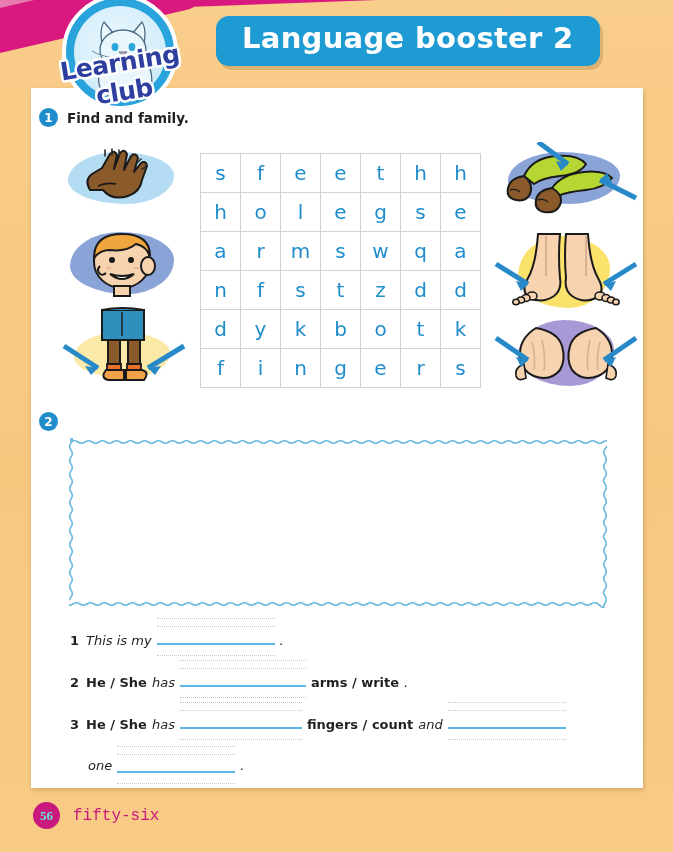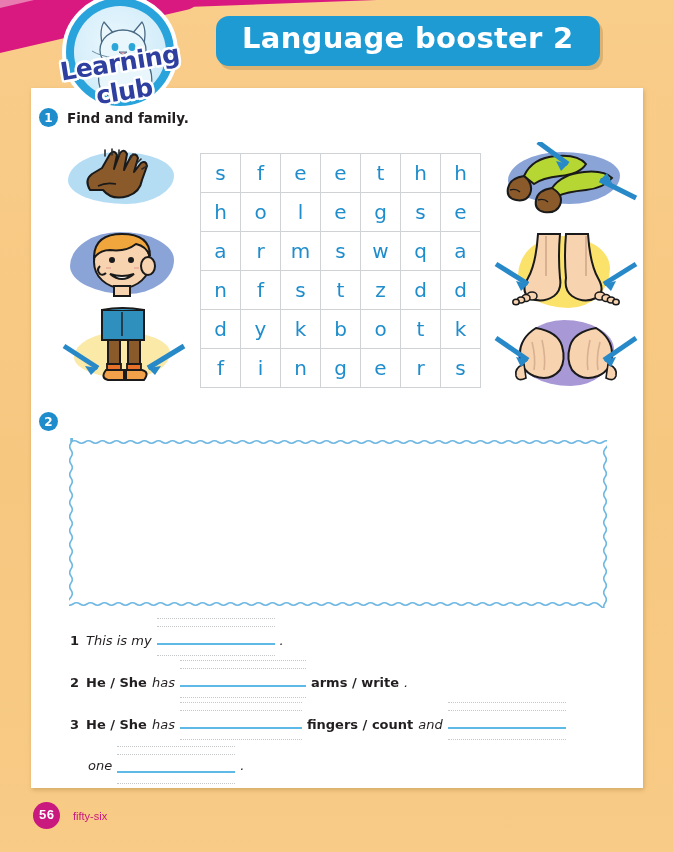--- a/index.html
+++ b/index.html
@@ -248,32 +248,32 @@
     top: 802px;
     display: flex;
     align-items: center;
     gap: 13px;
   }
   .pg-circle {
     width: 27px;
     height: 27px;
     border-radius: 50%;
     background: #c9187e;
-    color: #ffffff;
-    font-family: Liberation Mono, monospace;
+    color: #5eead4;
+    font-family: Liberation Serif, serif;
     font-weight: bold;
     font-size: 13px;
     display: flex;
     align-items: center;
     justify-content: center;
     text-align: center;
   }
   .pg-word {
-    font-family: Liberation Sans, sans-serif;
-    font-size: 11px;
+    font-family: Liberation Mono, monospace;
+    font-size: 16px;
     color: #c9187e;
     font-weight: normal;
   }
 </style>
 </head>
 <body>
 
 <div class="page">
 
   <div class="band band-pink-dark"></div>

